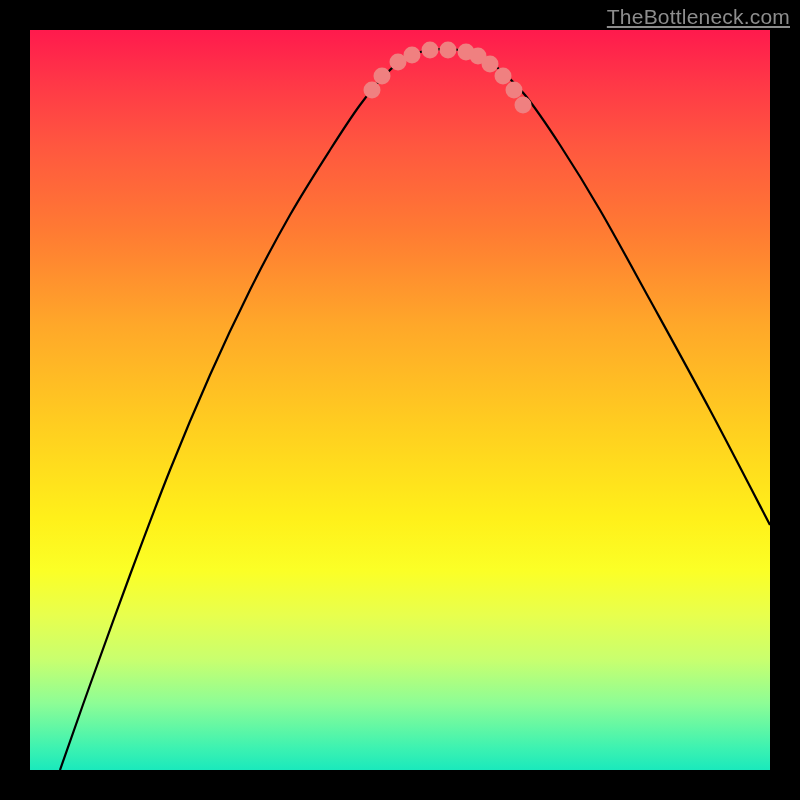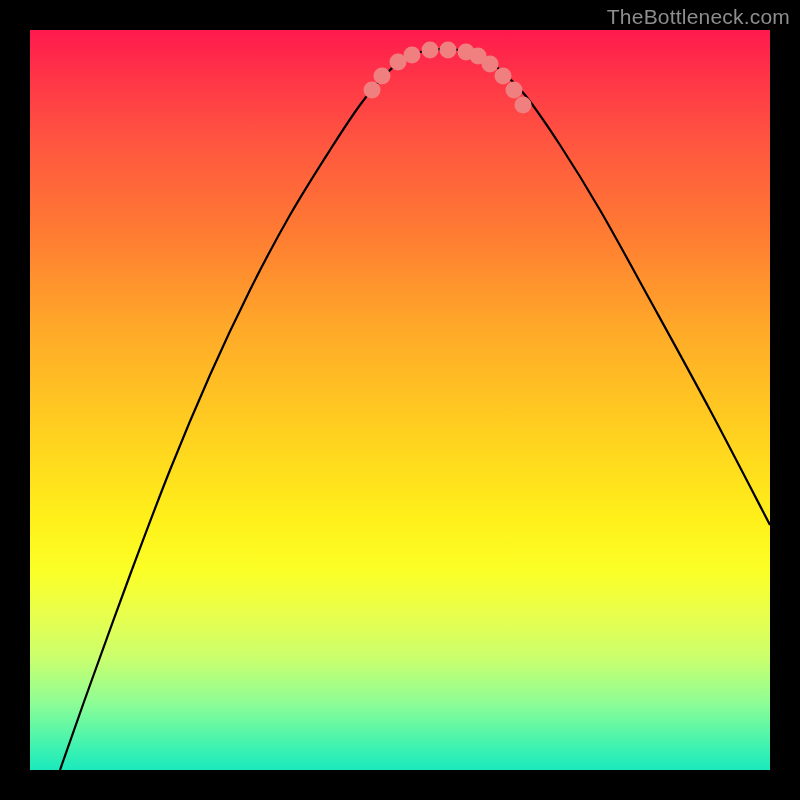--- a/index.html
+++ b/index.html
@@ -49,20 +49,21 @@
   }
   .watermark {
     position: absolute;
     top: 5px;
     right: 10px;
     color: #8d8d8d;
     font-size: 21px;
     font-weight: 500;
     letter-spacing: 0.2px;
     user-select: none;
+    text-decoration: underline;
   }
 </style>
 </head>
 <body>
 
 <div class="frame">
 
   <div class="watermark">TheBottleneck.com</div>
 
   <div class="plot-area">

